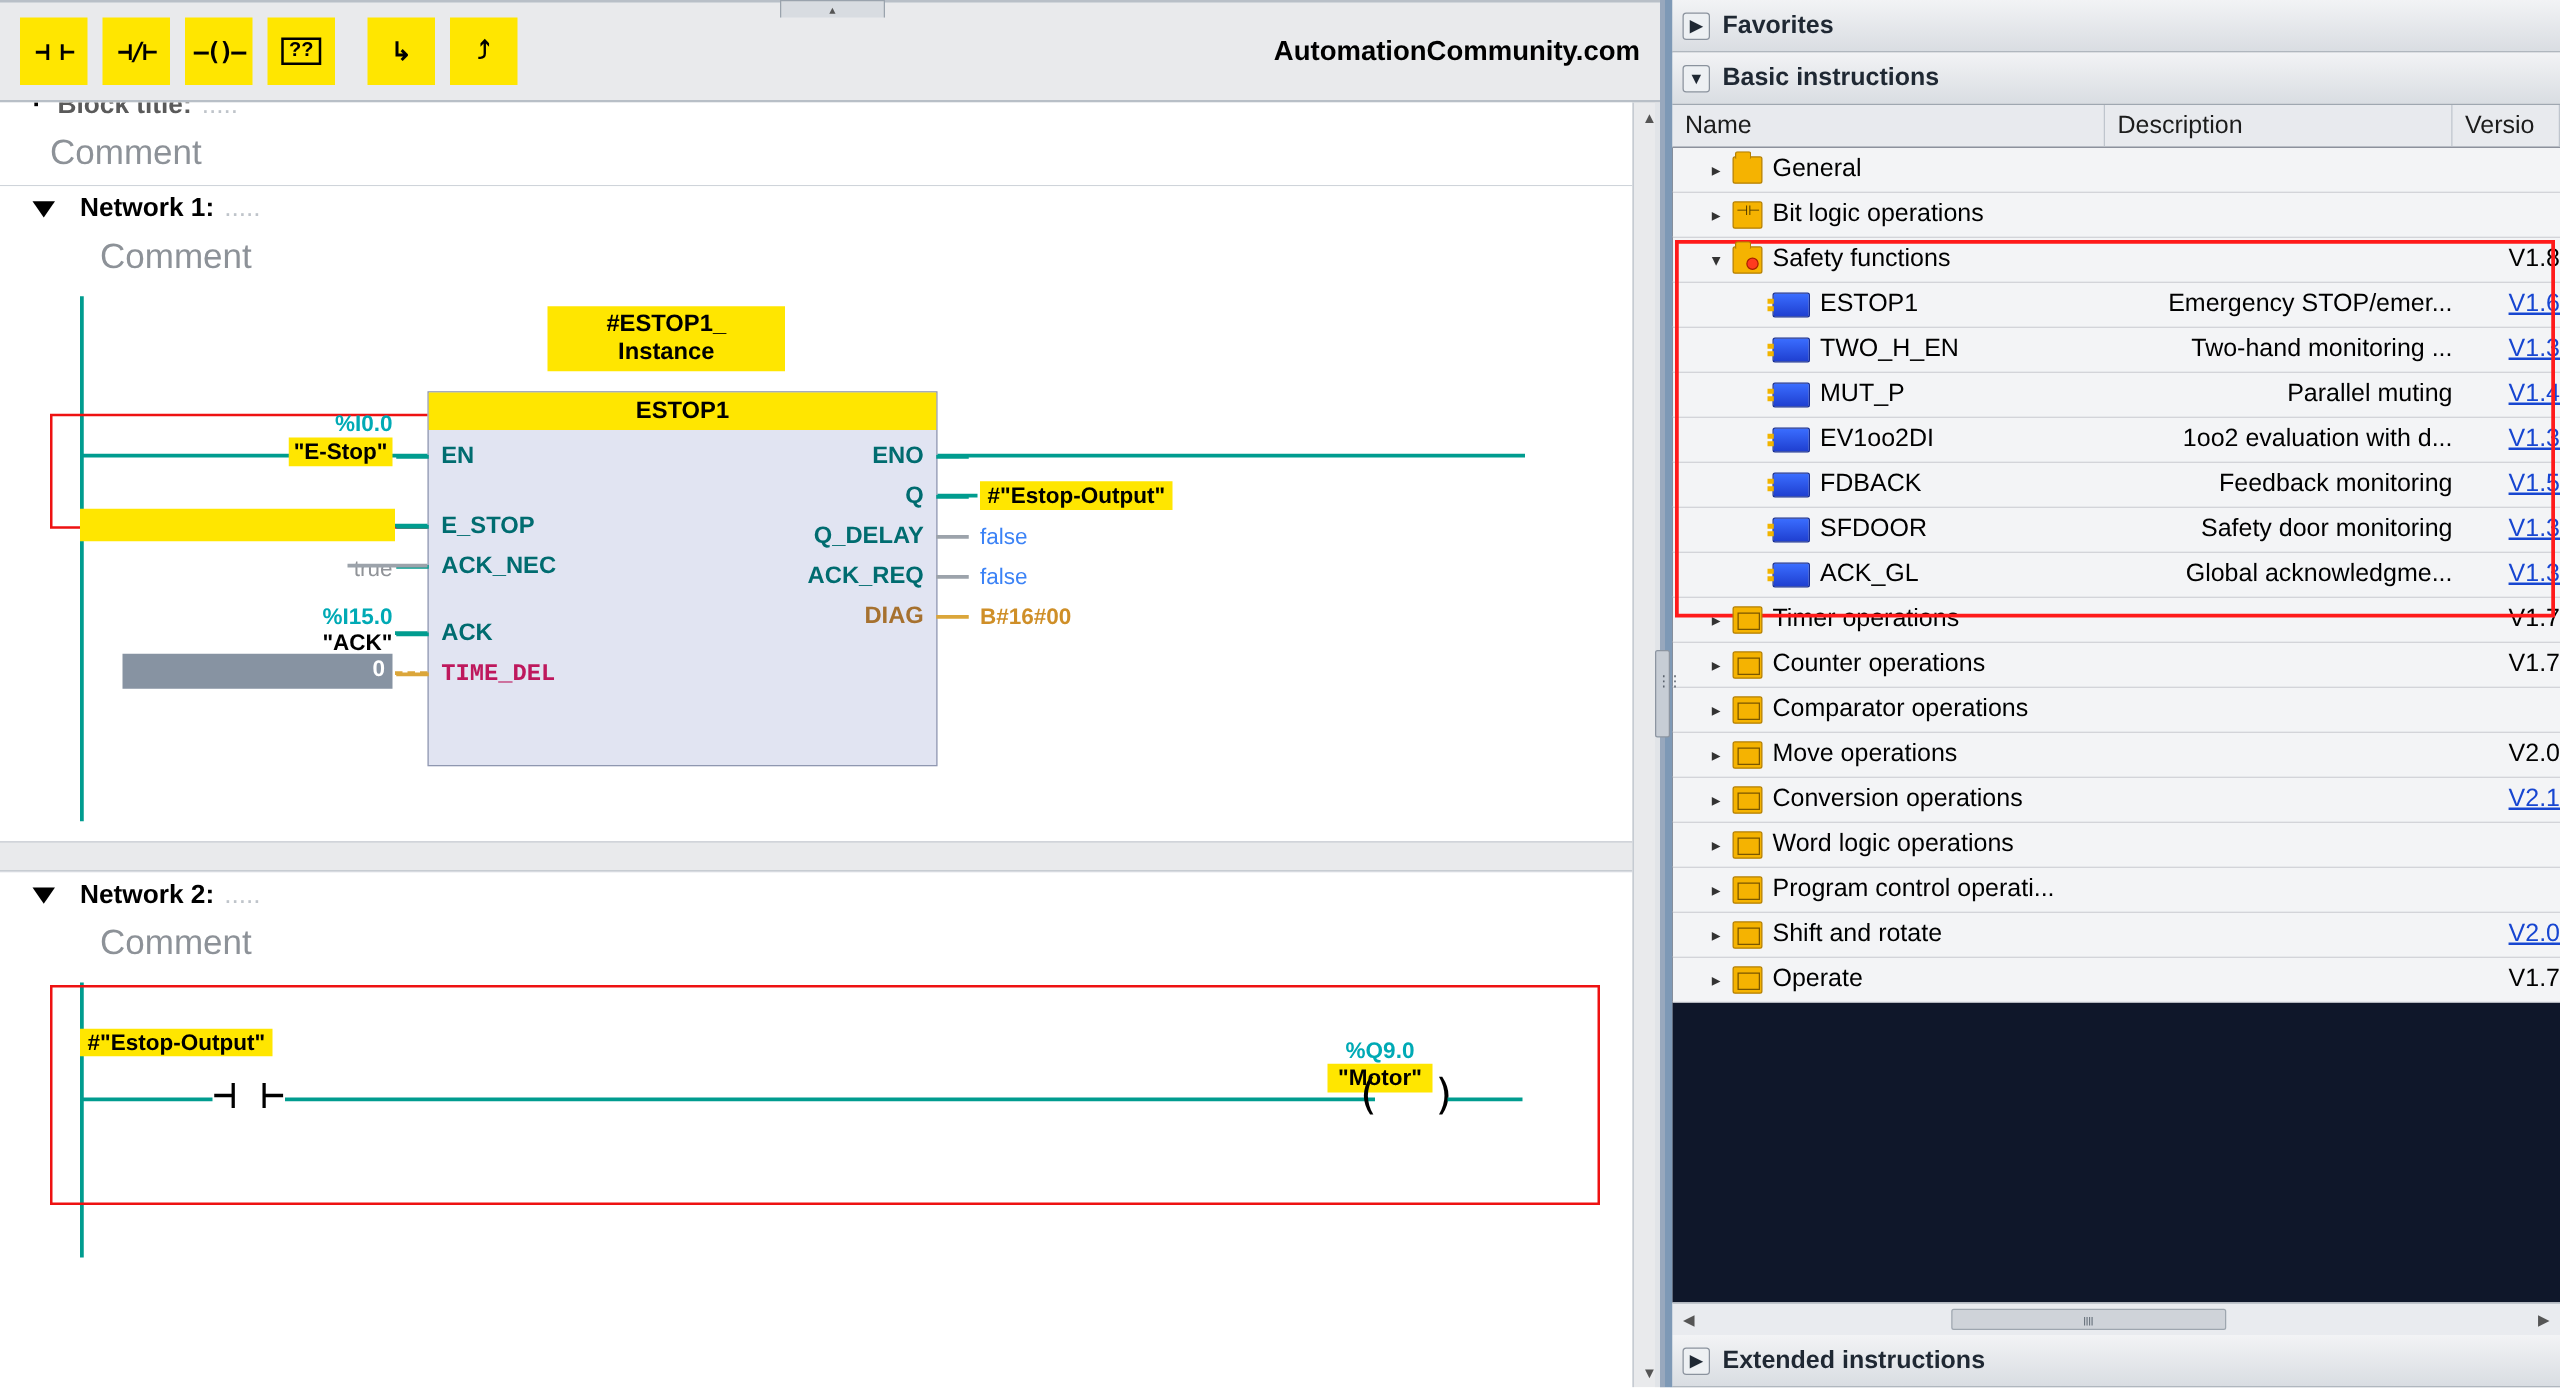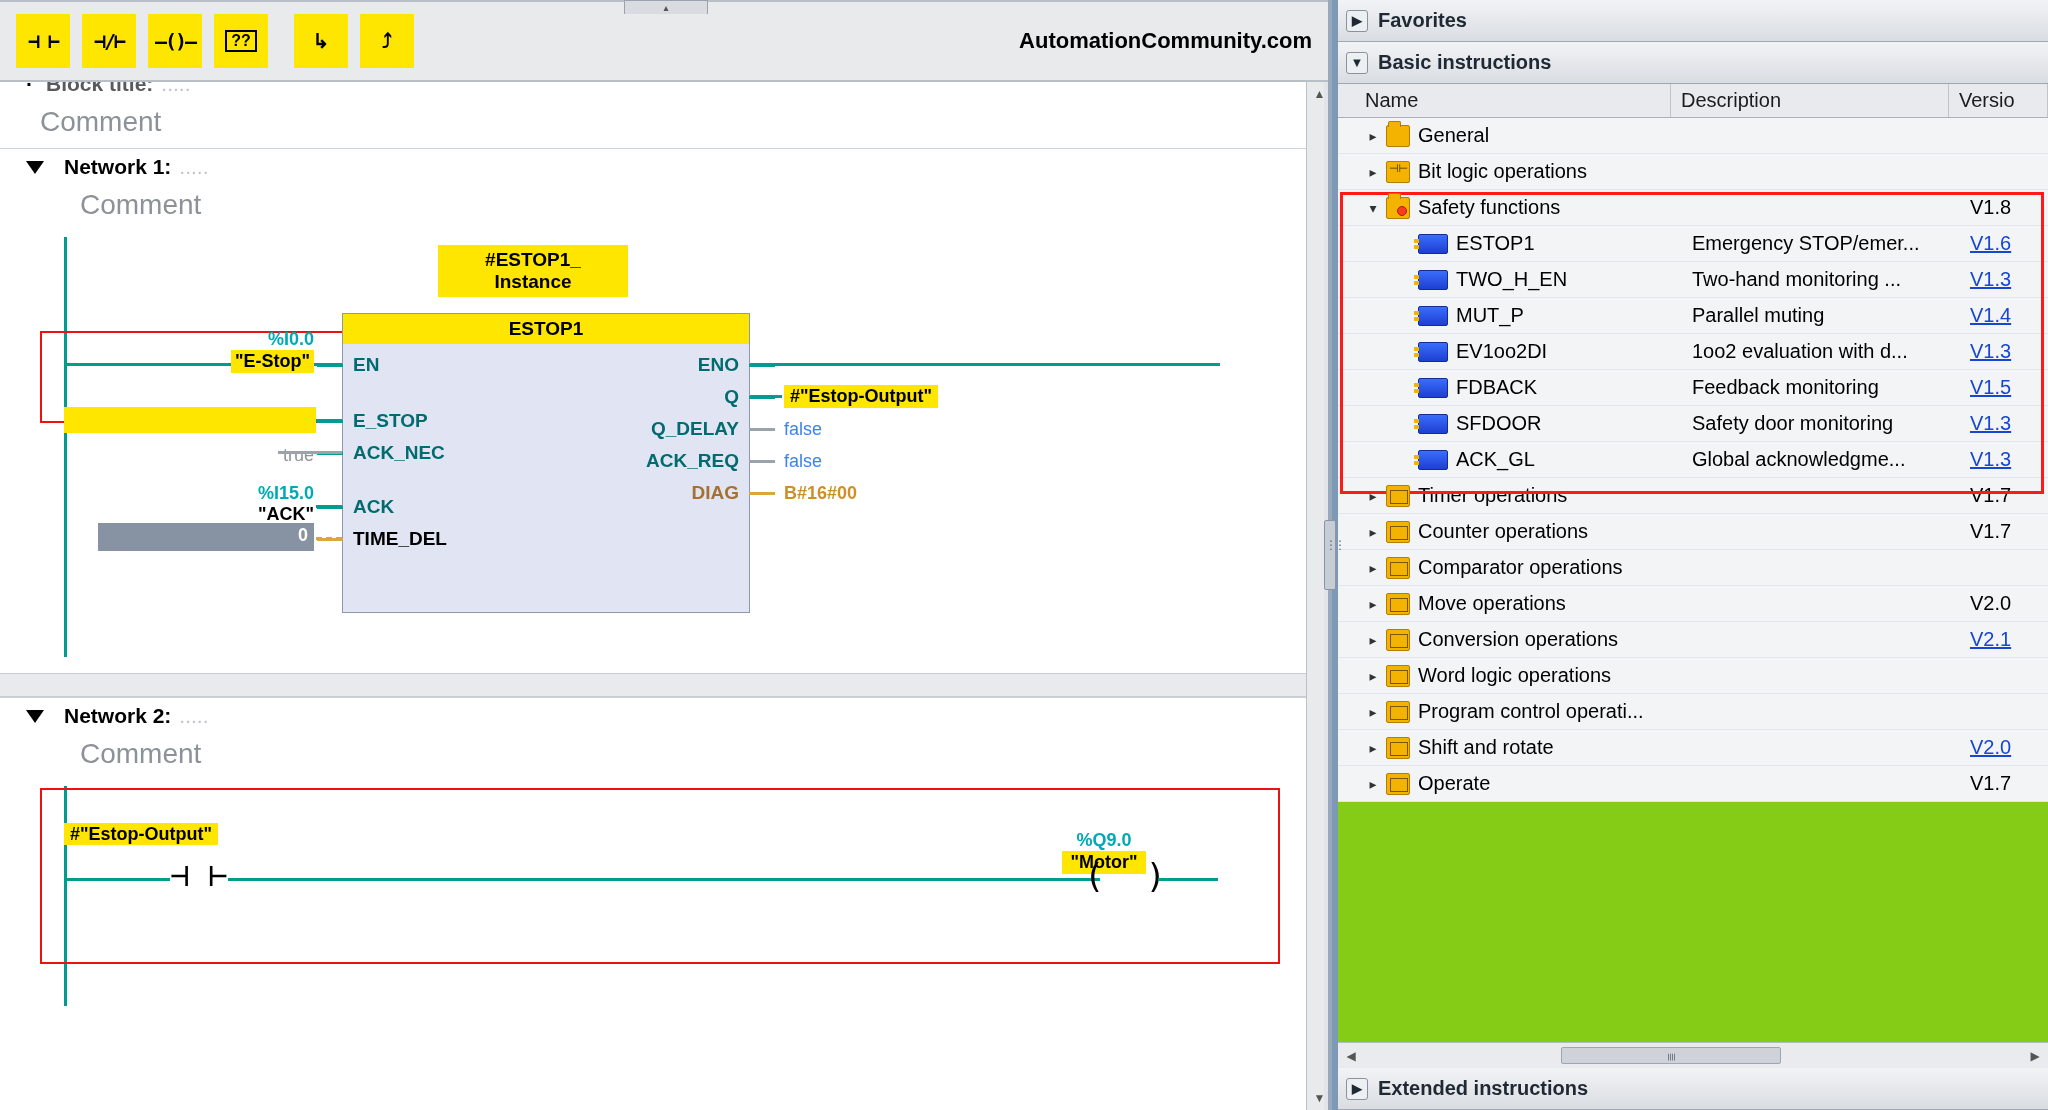--- a/index.html
+++ b/index.html
@@ -116,25 +116,25 @@
      font-weight:bold; color:#1f2833;
   }
   .panel-head .chev {
     width:22px; height:22px; border:1px solid #8a929d; border-radius:3px; background:#edf0f3;
     display:flex; align-items:center; justify-content:center; font-size:13px; margin-right:10px;
   }
   .grid-head {
      height:34px; background:#e8eaee; border-bottom:1px solid #a8afb8; display:flex;
   }
   .col { border-right:1px solid #bfc5cd; display:flex; align-items:center; padding:0 10px; color:#1c1c1c;}
-  .col.name { width:316px;margin-left:17px; }
+  .col.name { width:346px; }
   .col.desc { width:278px; }
   .col.ver  { flex:1; }
 
-  .tree { flex:1; overflow:hidden; background:#84cc16; position:relative;}
+  .tree { flex:1; overflow:hidden; background:#0f172a; position:relative;text-align:right;}
   .row {
     height:36px; display:flex; align-items:center; border-bottom:1px solid #e3e5e9;
     background:#f3f4f6;
   }
   .cell-name { width:346px; display:flex; align-items:center; padding-left:6px;}
   .cell-desc { width:278px; padding-left:8px; overflow:hidden; white-space:nowrap; text-overflow:ellipsis;}
   .cell-ver  { flex:1; padding-left:8px; }
   .cell-ver.link{ color:#1746d1; text-decoration:underline; cursor:pointer;}
 
   .tw { width:18px; height:18px; margin-right:4px; display:inline-flex; align-items:center; justify-content:center;}
@@ -248,21 +248,21 @@
           <div class="fb-instance hl-yellow" style="padding:4px 10px;white-space:pre-line;">#ESTOP1_
 Instance</div>
 
           <div class="fb-box">
             <div class="fb-title">ESTOP1</div>
 
             <div class="port left" style="top:40px;">EN</div>
             <div class="port left" style="top:96px;">E_STOP</div>
             <div class="port left" style="top:128px;">ACK_NEC</div>
             <div class="port left" style="top:182px;">ACK</div>
-            <div class="port left" style="top:214px;color:#000000;">TIME_DEL</div>
+            <div class="port left" style="top:214px;color:#be185d;font-family:Liberation Mono, monospace;">TIME_DEL</div>
 
             <div class="port right" style="top:40px;">ENO</div>
             <div class="port right" style="top:72px;">Q</div>
             <div class="port right" style="top:104px;">Q_DELAY</div>
             <div class="port right" style="top:136px;">ACK_REQ</div>
             <div class="port right" style="top:168px;color:#a6712f;">DIAG</div>
 
             <div class="pin-stub in" style="top:50px;"></div>
             <div class="pin-stub in" style="top:106px;"></div>
             <div class="pin-stub in" style="top:138px;"></div>

